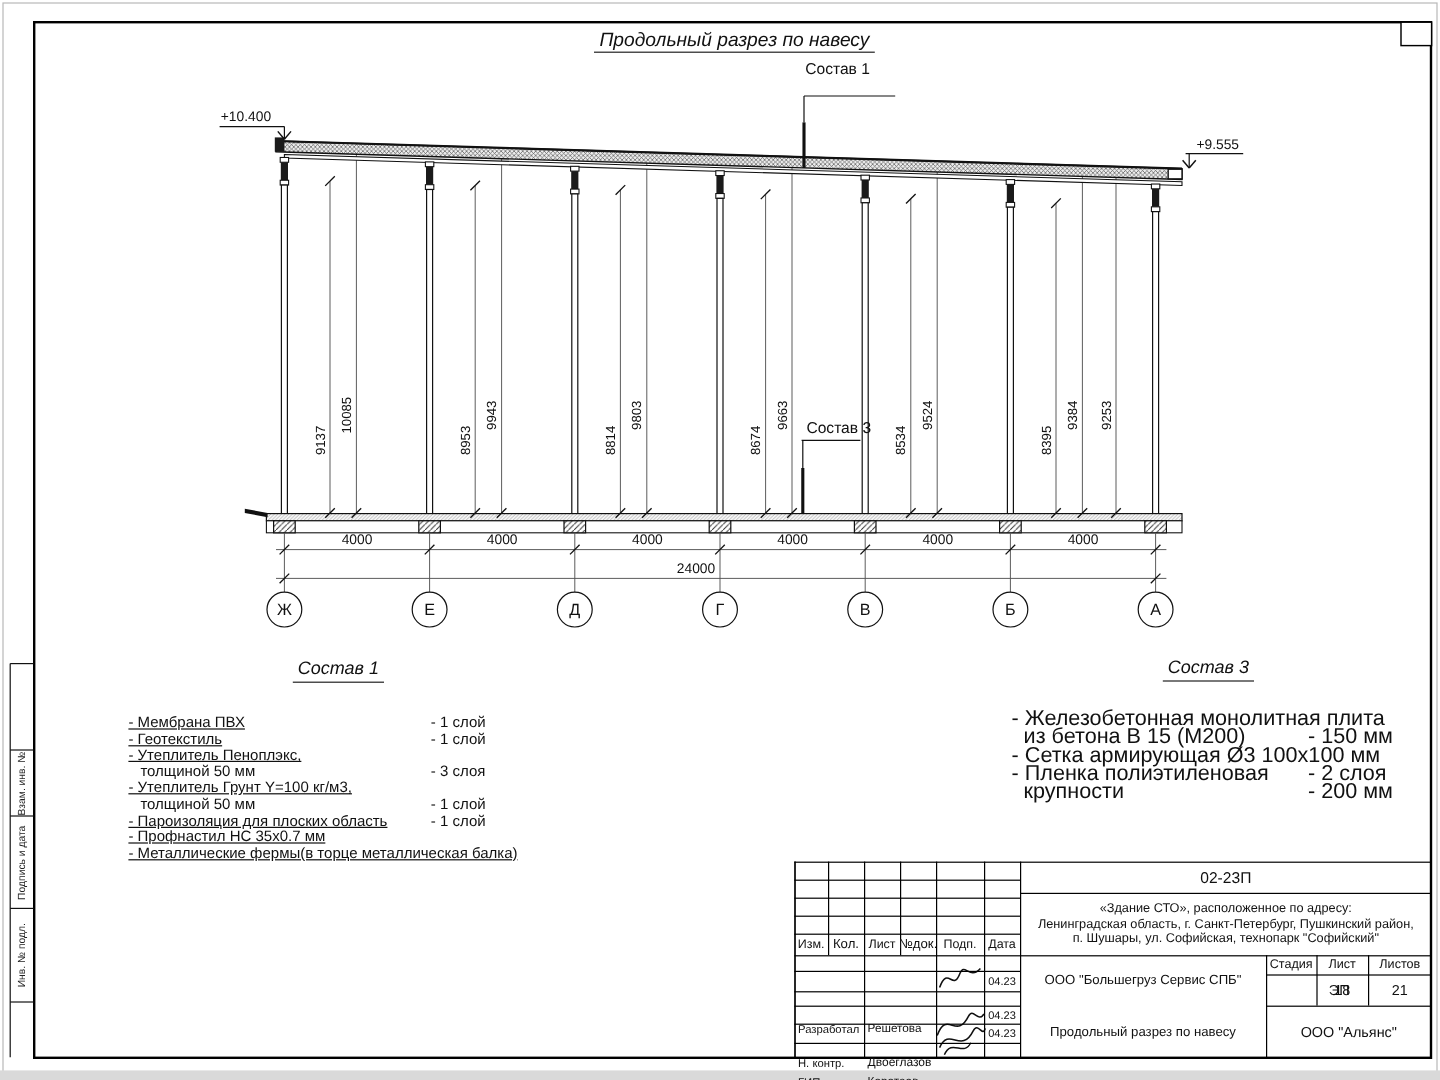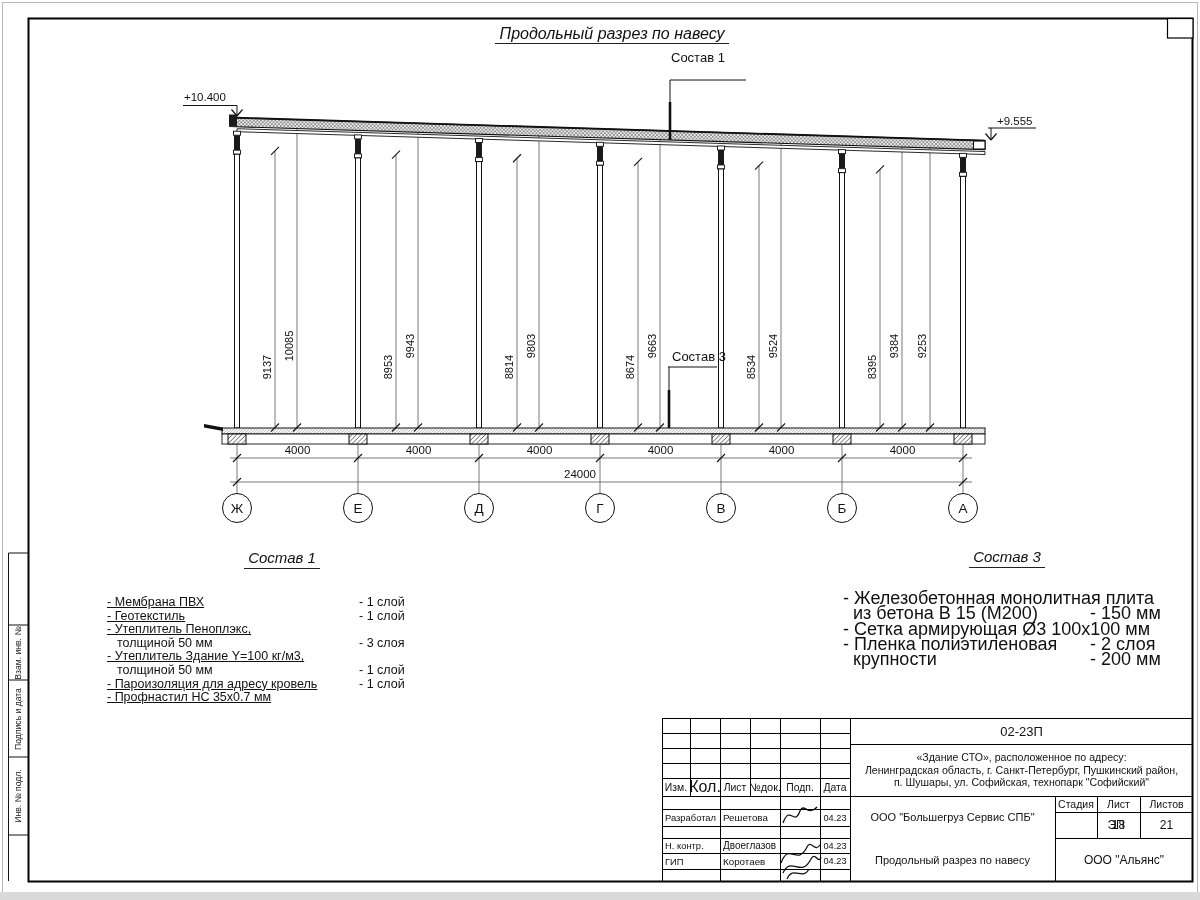--- a/index.html
+++ b/index.html
@@ -30,21 +30,21 @@
   #s3-list{left:843px;top:591px;width:340px;font-size:18px;line-height:15.3px;}
   .li-row{position:relative;}
   .li-row .ind{padding-left:10px;display:inline-block;}
   #s1-list .val{position:absolute;left:252px;top:0;}
   #s3-list .val{position:absolute;left:247px;top:0;}
 
   #stamp{position:absolute;left:662px;top:718px;width:531px;height:164px;font-size:11px;}
   #stamp .ln{position:absolute;background:#000;}
   #stamp .cell{position:absolute;display:flex;align-items:center;justify-content:center;
     text-align:center;overflow:hidden;}
-  #stamp .left{justify-content:flex-start;padding-left:3px;}
+  #stamp .left{justify-content:flex-start;padding-left:3px;margin-top:40px;}
   #c-docnum{left:188px;top:0;width:343px;height:26px;font-size:13px;}
   #c-object{left:188px;top:26px;width:343px;height:52px;font-size:10.6px;line-height:12.5px;
     display:flex;flex-direction:column;align-items:center;justify-content:center;position:absolute;text-align:center;}
   #c-org{left:188px;top:78px;width:205px;height:42px;font-size:11px;}
   #c-sheettitle{left:188px;top:120px;width:205px;height:44px;font-size:11px;}
   #c-firm{left:393px;top:120px;width:138px;height:44px;font-size:12px;}
   .stg-h{top:78px;height:16px;font-size:10.5px;}
   .stg-v{top:94px;height:26px;font-size:12px;}
 
   .side-cell{position:absolute;left:8px;width:20px;display:flex;align-items:center;justify-content:center;overflow:visible;}
@@ -226,24 +226,25 @@
 <div id="main-title"><span>Продольный разрез по навесу</span></div>
 <div id="callout-top" class="callout">Состав 1</div>
 <div id="callout-mid" class="callout">Состав 3</div>
 
 <div id="s1-title" class="sec-title"><span>Состав 1</span></div>
 <div id="s1-list" class="list">
     <div class="li-row"><span>- Мембрана ПВХ</span><span class="val">- 1 слой</span></div>
     <div class="li-row"><span>- Геотекстиль</span><span class="val">- 1 слой</span></div>
     <div class="li-row"><span>- Утеплитель Пеноплэкс,</span></div>
     <div class="li-row"><span class="ind">толщиной 50 мм</span><span class="val">- 3 слоя</span></div>
-    <div class="li-row"><span>- Утеплитель Здание Y=100 кг/м3,</span></div>
+    <div class="li-row"><span>- Утеплитель Грунт Y=100 кг/м3,</span></div>
     <div class="li-row"><span class="ind">толщиной 50 мм</span><span class="val">- 1 слой</span></div>
-    <div class="li-row"><span>- Пароизоляция для адресу кровель</span><span class="val">- 1 слой</span></div>
+    <div class="li-row"><span>- Пароизоляция для плоских область</span><span class="val">- 1 слой</span></div>
     <div class="li-row"><span>- Профнастил НС 35х0.7 мм</span></div>
+    <div class="li-row"><span>- Металлические фермы(в торце металлическая балка)</span></div>
   </div>
 
 <div id="s3-title" class="sec-title"><span>Состав 3</span></div>
 <div id="s3-list" class="list">
     <div class="li-row"><span>- Железобетонная  монолитная плита</span></div>
     <div class="li-row"><span class="ind">из бетона В 15 (М200)</span><span class="val">- 150 мм</span></div>
     <div class="li-row"><span>- Сетка армирующая Ø3 100х100 мм</span></div>
     <div class="li-row"><span>- Пленка полиэтиленовая</span><span class="val">- 2 слоя</span></div>
     <div class="li-row"><span class="ind">крупности</span><span class="val">- 200 мм</span></div>
   </div>
@@ -294,21 +295,21 @@
     <div class="ln" style="left: 0px; top: 135px; width: 188px; height: 1px;"></div>
     <div class="ln" style="left: 0px; top: 151px; width: 188px; height: 1px;"></div>
     <div class="ln" style="left: 188px; top: 26px; width: 343px; height: 1px;"></div>
     <div class="ln" style="left: 188px; top: 78px; width: 343px; height: 1px;"></div>
     <div class="ln" style="left: 393px; top: 94px; width: 138px; height: 1px;"></div>
     <div class="ln" style="left: 393px; top: 120px; width: 138px; height: 1px;"></div>
     <div class="ln" style="left: 393px; top: 78px; width: 1px; height: 86px;"></div>
     <div class="ln" style="left: 435px; top: 78px; width: 1px; height: 42px;"></div>
     <div class="ln" style="left: 478px; top: 78px; width: 1px; height: 42px;"></div>
     <div class="cell" style="left: 0px; top: 60px; width: 28px; height: 18px; font-size: 10.4px;">Изм.</div>
-    <div class="cell" style="left: 28px; top: 60px; width: 30px; height: 18px; font-size: 16px;">Кол.</div>
+    <div class="cell" style="left: 28px; top: 60px; width: 30px; height: 18px; font-size: 11px;">Кол.</div>
     <div class="cell" style="left: 58px; top: 60px; width: 30px; height: 18px; font-size: 10.4px;">Лист</div>
     <div class="cell" style="left: 88px; top: 60px; width: 30px; height: 18px; font-size: 11px;">№док.</div>
     <div class="cell" style="left: 118px; top: 60px; width: 40px; height: 18px; font-size: 10.4px;">Подп.</div>
     <div class="cell" style="left: 158px; top: 60px; width: 30px; height: 18px; font-size: 10.4px;">Дата</div>
     <div class="cell left" style="left: 0px; top: 91px; width: 58px; height: 17px; font-size: 9.4px;">Разработал</div>
     <div class="cell left" style="left: 58px; top: 91px; width: 60px; height: 17px; font-size: 9.8px;">Решетова</div>
     <div class="cell" style="left: 158px; top: 91px; width: 30px; height: 17px; font-size: 9.2px;">04.23</div>
     <div class="cell left" style="left: 0px; top: 120px; width: 58px; height: 15px; font-size: 9.4px;">Н. контр.</div>
     <div class="cell left" style="left: 58px; top: 120px; width: 60px; height: 15px; font-size: 10px;">Двоеглазов</div>
     <div class="cell" style="left: 158px; top: 120px; width: 30px; height: 15px; font-size: 9.2px;">04.23</div>

